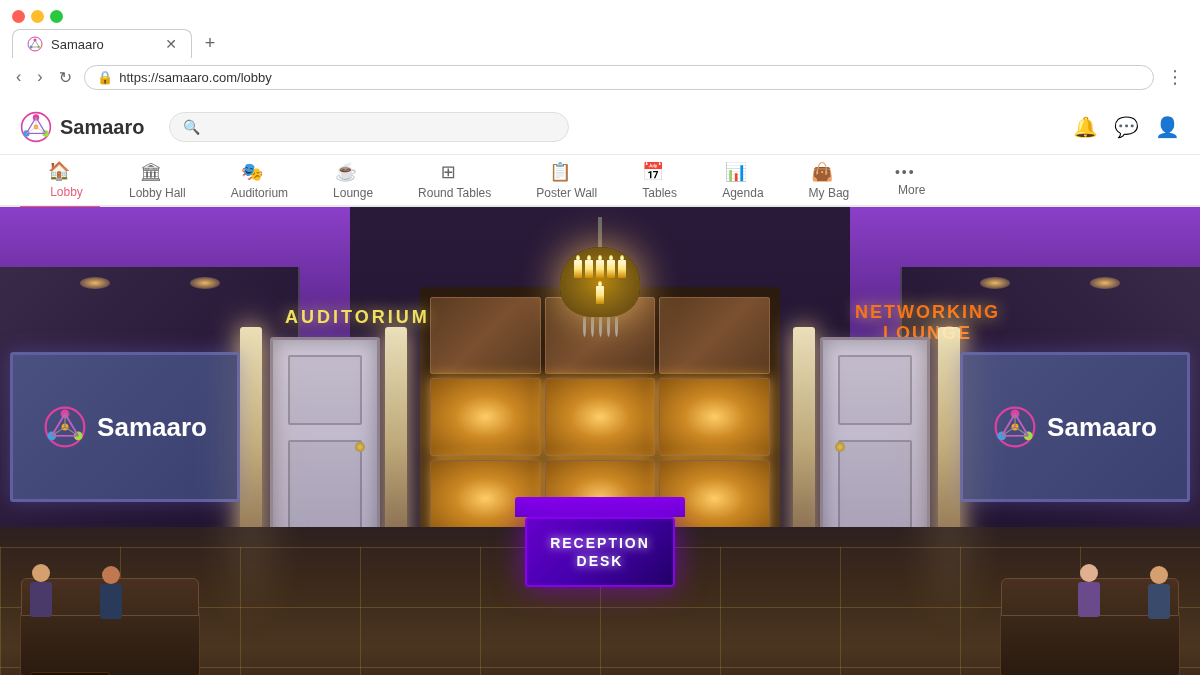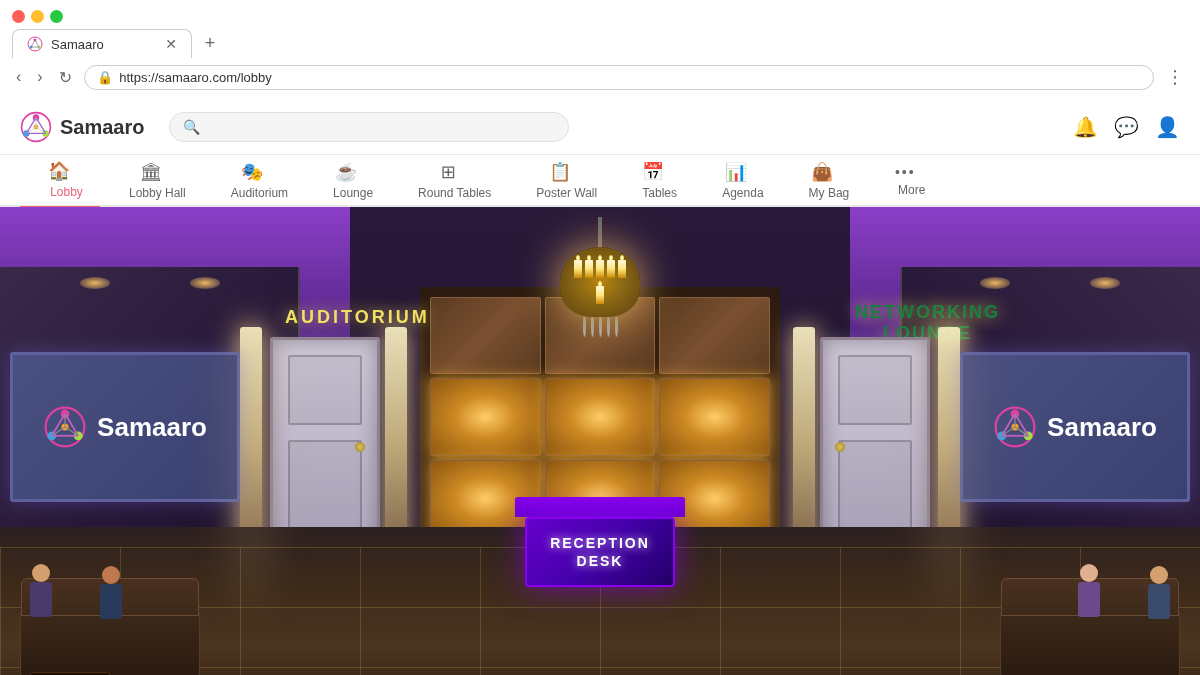--- a/index.html
+++ b/index.html
@@ -110,21 +110,21 @@
     
     .reception-desk { position: absolute; bottom: 140px; left: 50%; transform: translateX(-50%); width: 150px; height: 90px; }
     .desk-body { position: absolute; bottom: 0; left: 0; right: 0; height: 70px; background: linear-gradient(135deg, #6600cc 0%, #4400aa 50%, #220066 100%); border: 2px solid #8800ee; border-radius: 4px; display: flex; align-items: center; justify-content: center; flex-direction: column; box-shadow: 0 0 30px rgba(150,0,255,0.6); }
     .desk-sign { font-size: 14px; font-weight: 800; color: #fff; letter-spacing: 2px; text-align: center; line-height: 1.3; text-shadow: 0 0 10px rgba(255,255,255,0.8); }
     .desk-top { position: absolute; top: 0; left: -10px; right: -10px; height: 20px; background: linear-gradient(180deg, #8800ee 0%, #6600cc 100%); border-radius: 3px 3px 0 0; }
 
     
     .label-auditorium { position: absolute; top: 100px; left: 285px; font-size: 18px; font-weight: 700; color: #f0e060; letter-spacing: 3px; text-shadow: 0 0 15px rgba(240,224,96,0.8); }
 
     
-    .label-networking { position: absolute; top: 95px; right: 200px; font-size: 18px; font-weight: 700; color: #15803d; letter-spacing: 2px; text-shadow: 0 0 15px rgba(240,224,96,0.8); text-align: center; }
+    .label-networking { position: absolute; top: 95px; right: 200px; font-size: 18px; font-weight: 700; color: #f97316; letter-spacing: 2px; text-shadow: 0 0 15px rgba(240,224,96,0.8); text-align: center; }
 
     
     .people-left { position: absolute; bottom: 30px; left: 0; width: 280px; height: 200px; }
     .people-right { position: absolute; bottom: 30px; right: 0; width: 280px; height: 200px; }
 
     
     .sofa-left { position: absolute; bottom: 20px; left: 20px; width: 180px; height: 70px; background: linear-gradient(180deg, #3d2a1a 0%, #2a1a0f 100%); border-radius: 8px 8px 4px 4px; border: 1px solid #5a3a20; }
     .sofa-back-left { position: absolute; top: -30px; left: 0; right: 0; height: 38px; background: linear-gradient(180deg, #4a3020 0%, #3d2a1a 100%); border-radius: 6px 6px 0 0; border: 1px solid #6a4a30; }
     .coffee-table-left { position: absolute; bottom: 10px; left: 30px; width: 80px; height: 15px; background: linear-gradient(180deg, #1a0f08 0%, #2a1a0f 100%); border-radius: 3px; border: 1px solid #4a2a10; }
 

